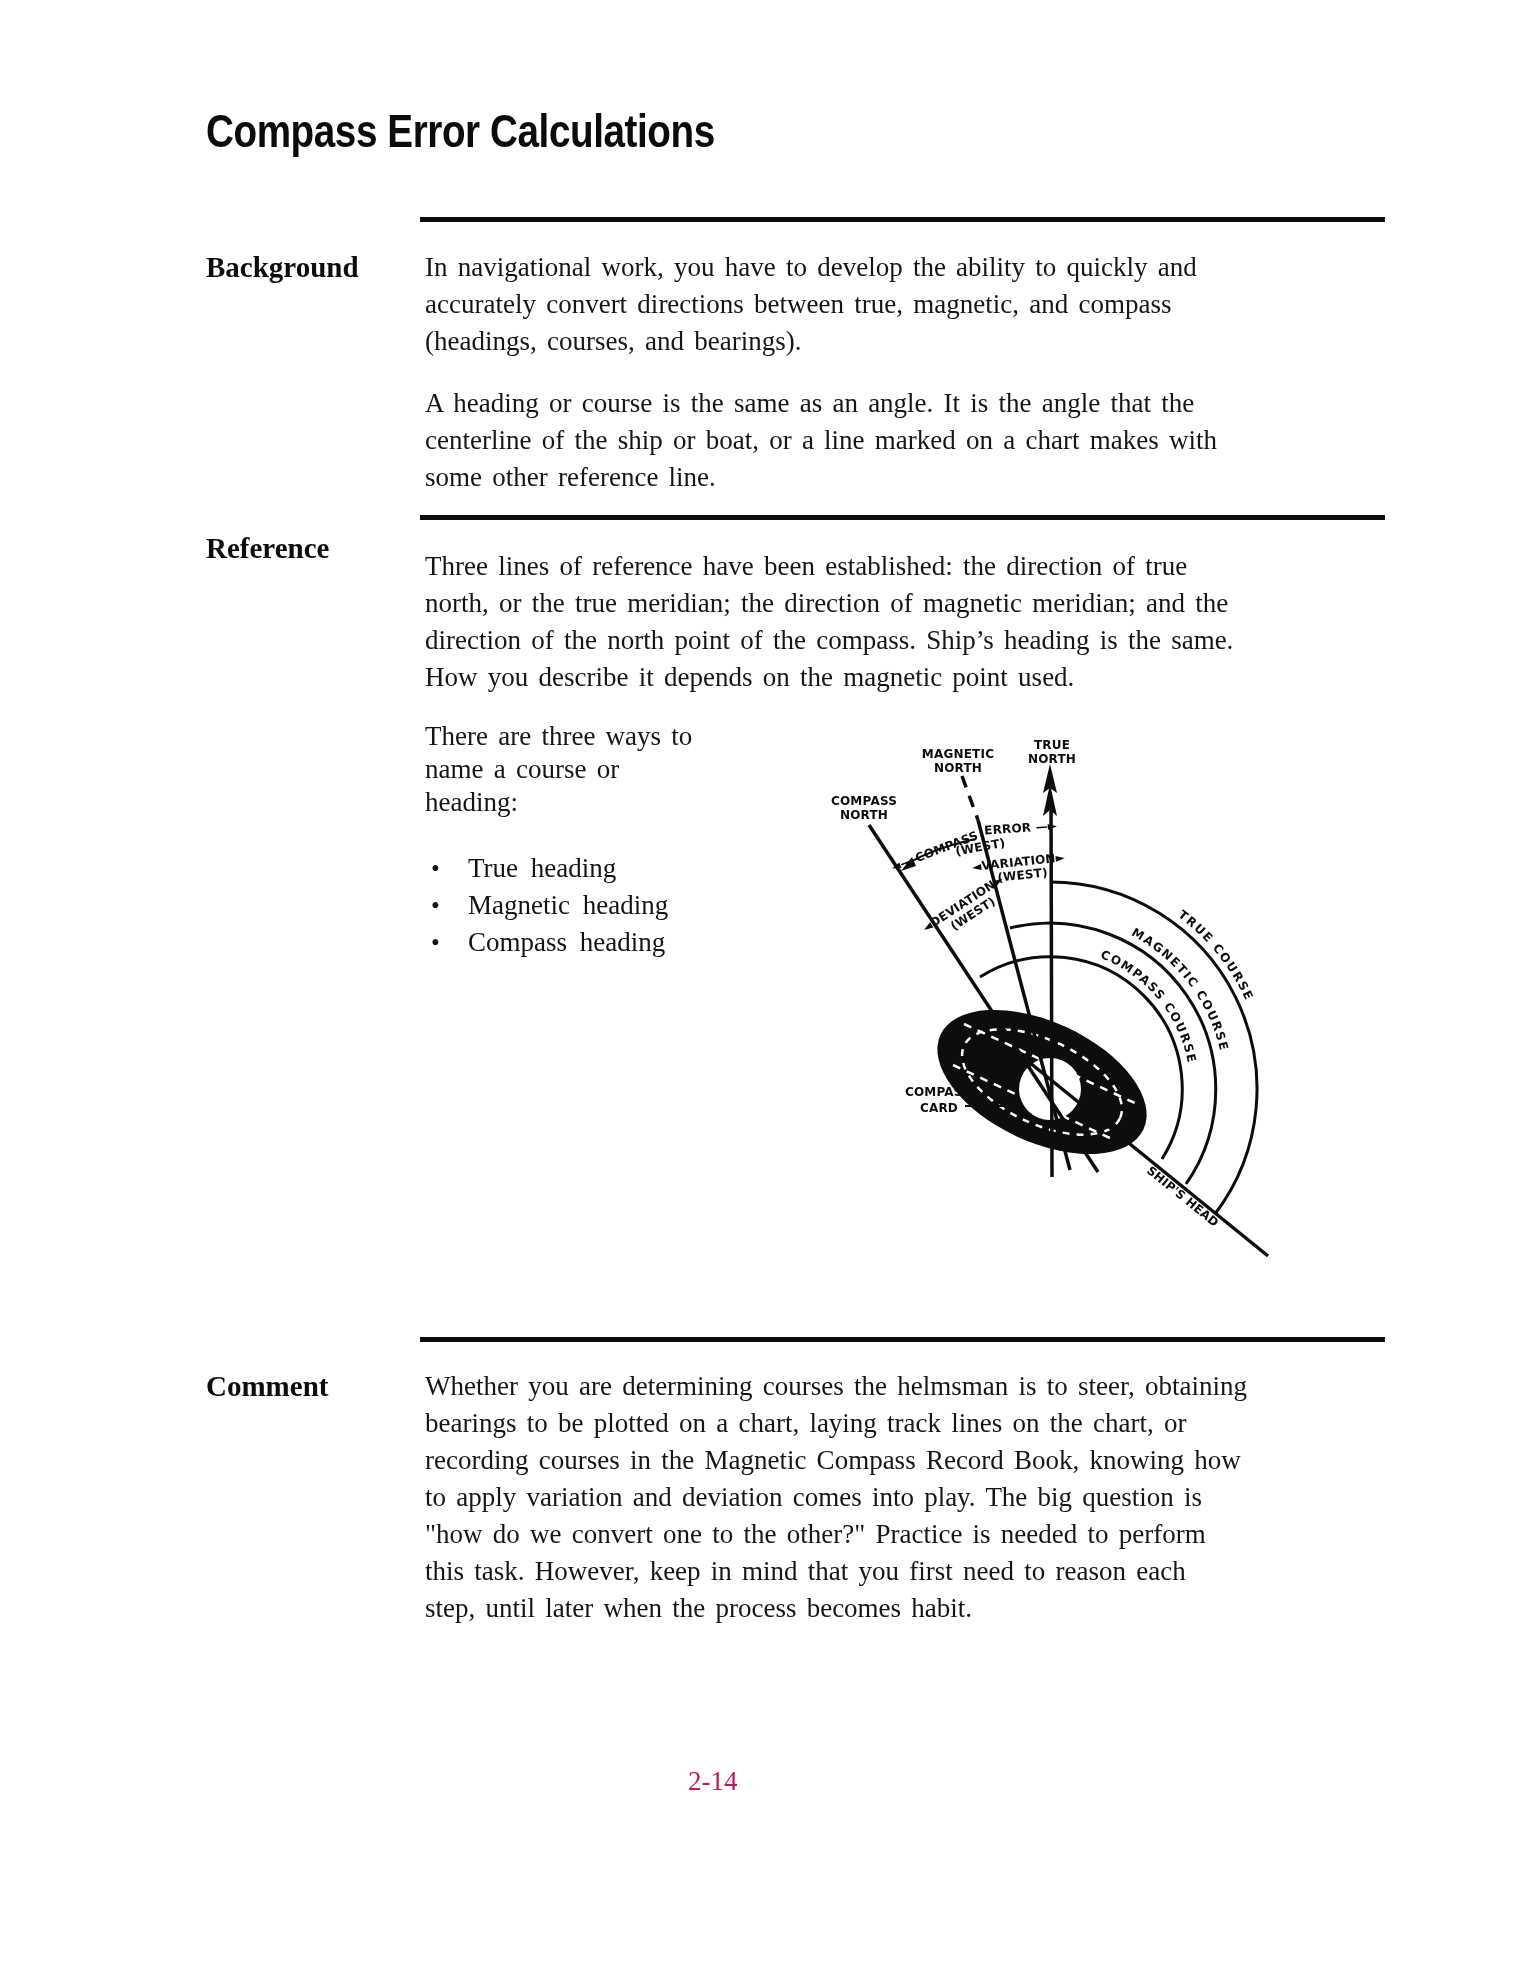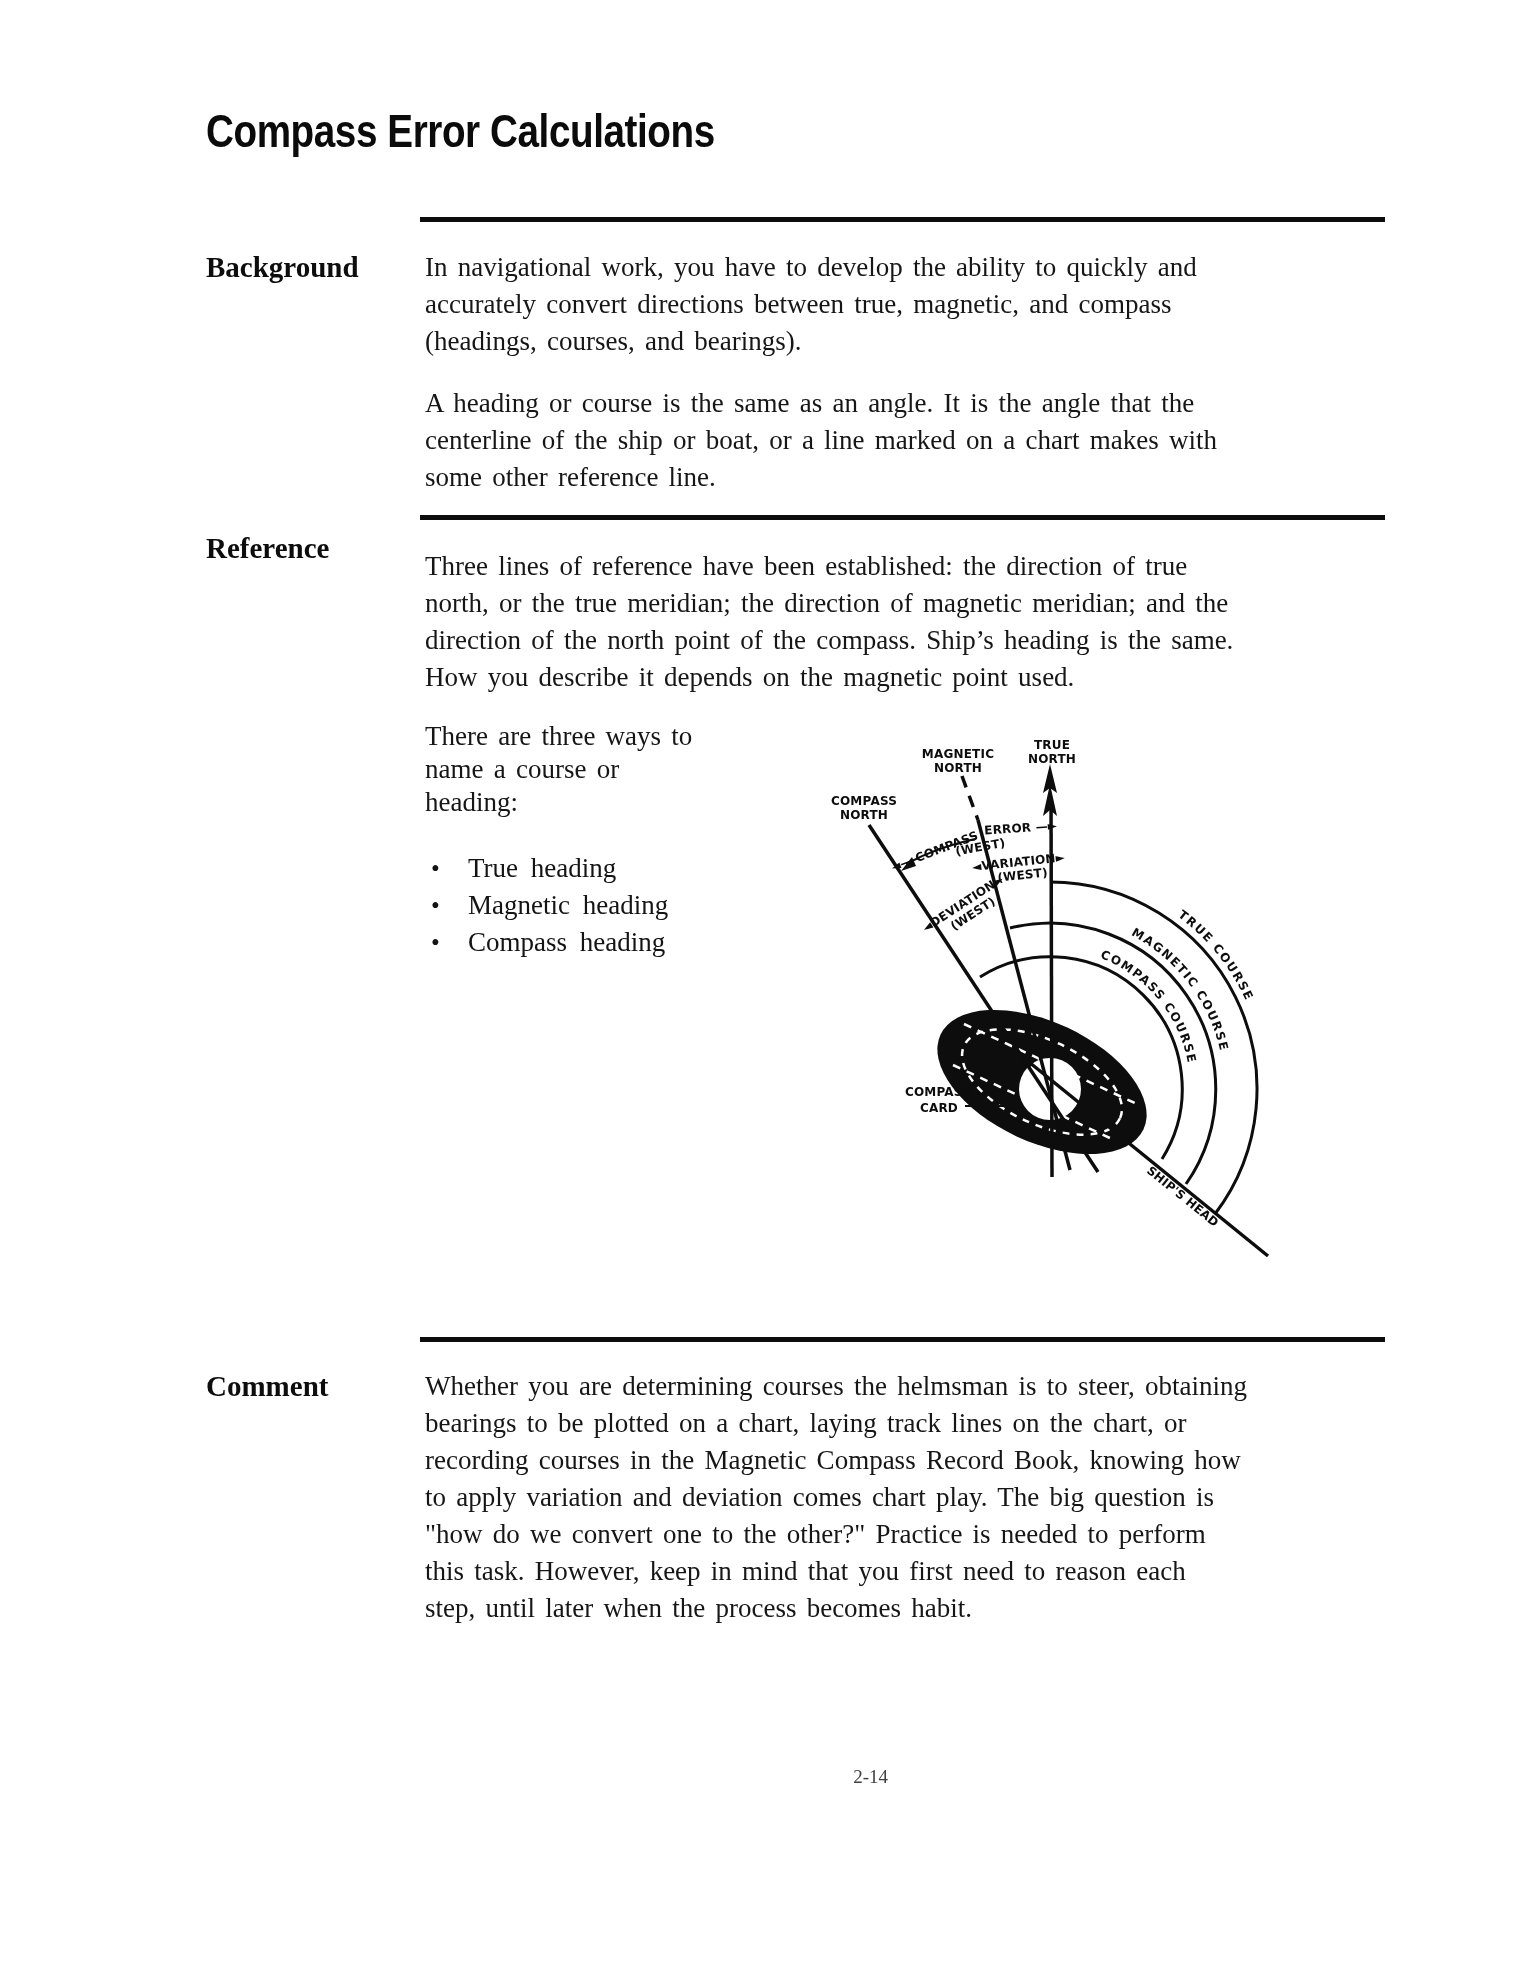--- a/index.html
+++ b/index.html
@@ -23,22 +23,22 @@
   .bline {
     font-size:27px; line-height:37px; word-spacing:3.5px; white-space:nowrap; color:#161616;
   }
   .ways .bline { line-height:33px; }
   .gap { height:25px; }
   .bullets { position:absolute; left:431px; }
   .bullet-row { display:flex; align-items:baseline; font-size:27px; line-height:36px; }
   .bullet-marker { width:37px; font-size:25px; }
   .bullet-text { word-spacing:6px; white-space:nowrap; }
   .footer {
-    position:absolute; left:688px; top:1766px; width:200px; text-align:right;
-    font-size:19px; color:#404040;
+    position:absolute; left:688px; top:1766px; width:200px; text-align:left;
+    font-size:27px; color:#be185d;
   }
   .diagram { position:absolute; left:820px; top:700px; width:580px; height:590px; }
   .dline { stroke:#0d0d0d; stroke-width:3.5; fill:none; }
   .darc  { stroke:#0d0d0d; stroke-width:3;   fill:none; }
   .dthin { stroke:#0d0d0d; stroke-width:2;   fill:none; }
   .dfill { fill:#0d0d0d; }
   .dlab {
     font-family:"DejaVu Sans", sans-serif; font-weight:bold; font-size:12px;
     fill:#0d0d0d; letter-spacing:0.2px;
   }
@@ -165,21 +165,21 @@
     <line class="dthin" x1="965" y1="1106" x2="1012" y2="1106"></line>
   </svg>
 
   <div class="rule" style="top:1337px"></div>
 
   <div class="sec-label" style="top:1368px">Comment</div>
   <div class="body-col" style="top:1368px">
     <div class="bline">Whether you are determining courses the helmsman is to steer, obtaining</div>
     <div class="bline">bearings to be plotted on a chart, laying track lines on the chart, or</div>
     <div class="bline">recording courses in the Magnetic Compass Record Book, knowing how</div>
-    <div class="bline">to apply variation and deviation comes chart play. The big question is</div>
+    <div class="bline">to apply variation and deviation comes into play. The big question is</div>
     <div class="bline">"how do we convert one to the other?" Practice is needed to perform</div>
     <div class="bline">this task. However, keep in mind that you first need to reason each</div>
     <div class="bline">step, until later when the process becomes habit.</div>
   </div>
 
   <div class="footer">2-14</div>
 
 </div>
 
 </body></html>

